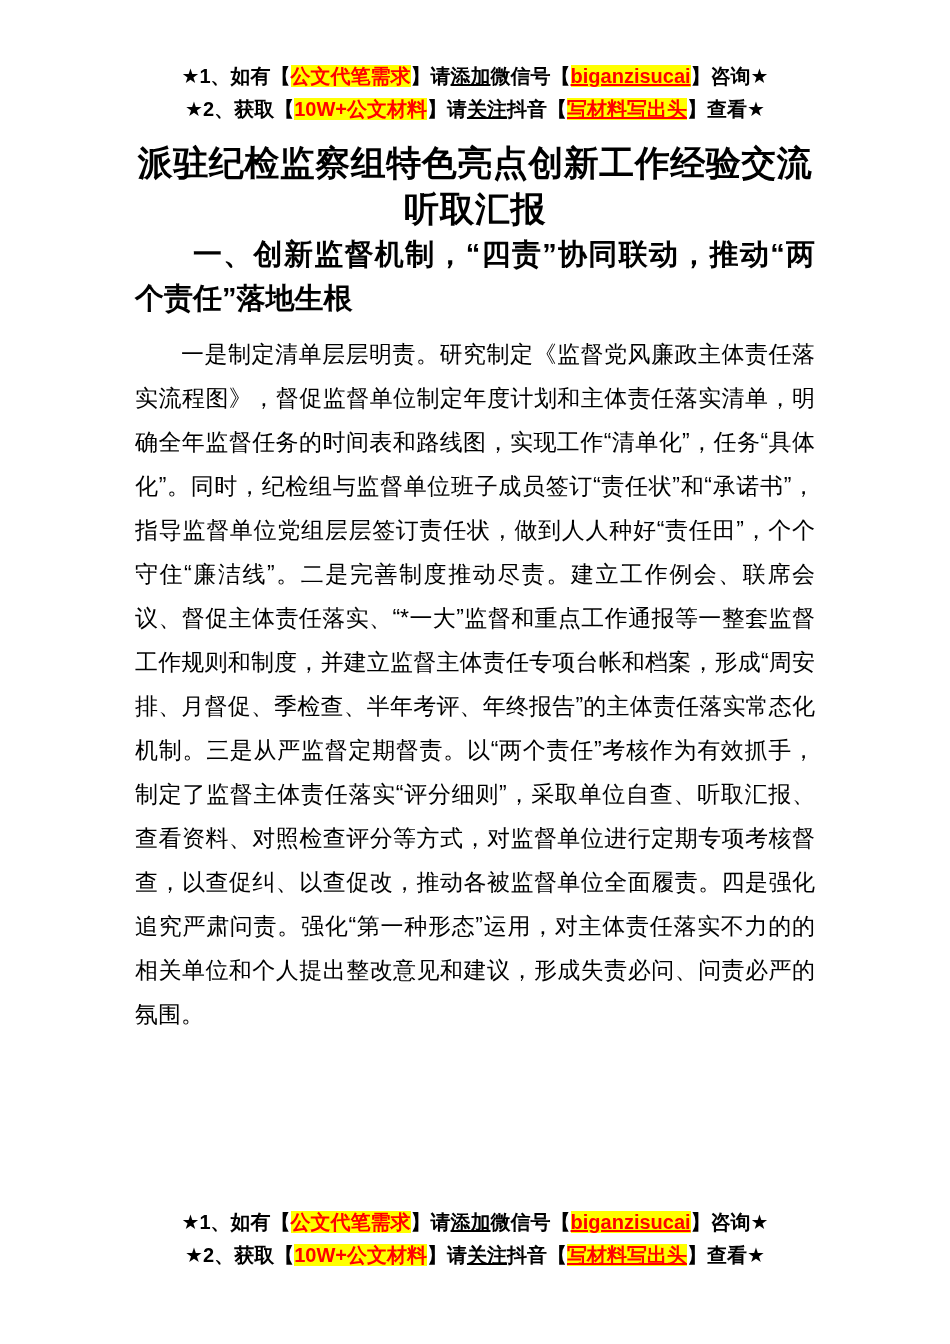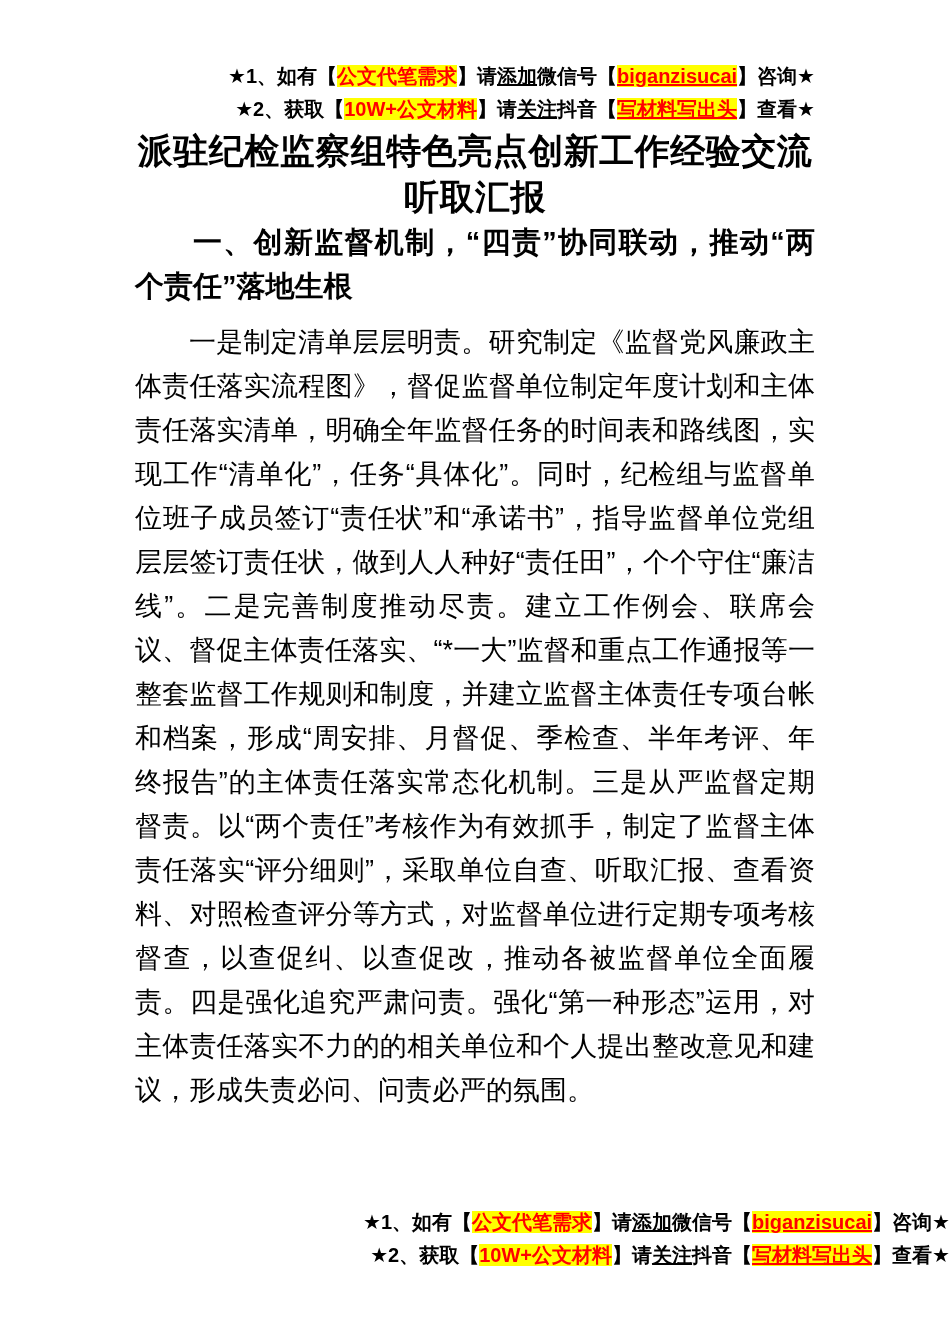--- a/index.html
+++ b/index.html
@@ -8,50 +8,50 @@
     width: 950px;
     height: 1344px;
     background: #ffffff;
     color: #000000;
     position: relative;
     overflow: hidden;
     font-family: "Liberation Sans", "DejaVu Sans", sans-serif;
   }
   .content { padding: 60px 135px 0 135px; }
   .banner-line {
-    text-align: right;
+    text-align: center;
     font-size: 20px;
     font-weight: bold;
     line-height: 33px;
     white-space: nowrap;
   }
   .hl {
     color: var(--hl-text, #ff0000);
     background: var(--hl-bg, #ffff00);
   }
   .ul { text-decoration: underline; }
   .doc-title {
-    margin-top: 2px;
+    margin-top: 14px;
     font-size: 35px;
     font-weight: bold;
     line-height: 46px;
     text-align: center;
     letter-spacing: 0.5px;
   }
   .title-line { display: block; }
   .section-heading {
     font-size: 29px;
     font-weight: bold;
     line-height: 44px;
     text-indent: 2em;
     text-align: justify;
   }
   .body-para {
     margin-top: 12px;
-    font-size: 27px;
+    font-size: 23px;
     line-height: 44px;
     text-indent: 2em;
     text-align: justify;
     text-justify: inter-ideograph;
   }
   .bottom-banner {
     position: absolute;
     left: 0;
     right: 0;
     bottom: 72px;

